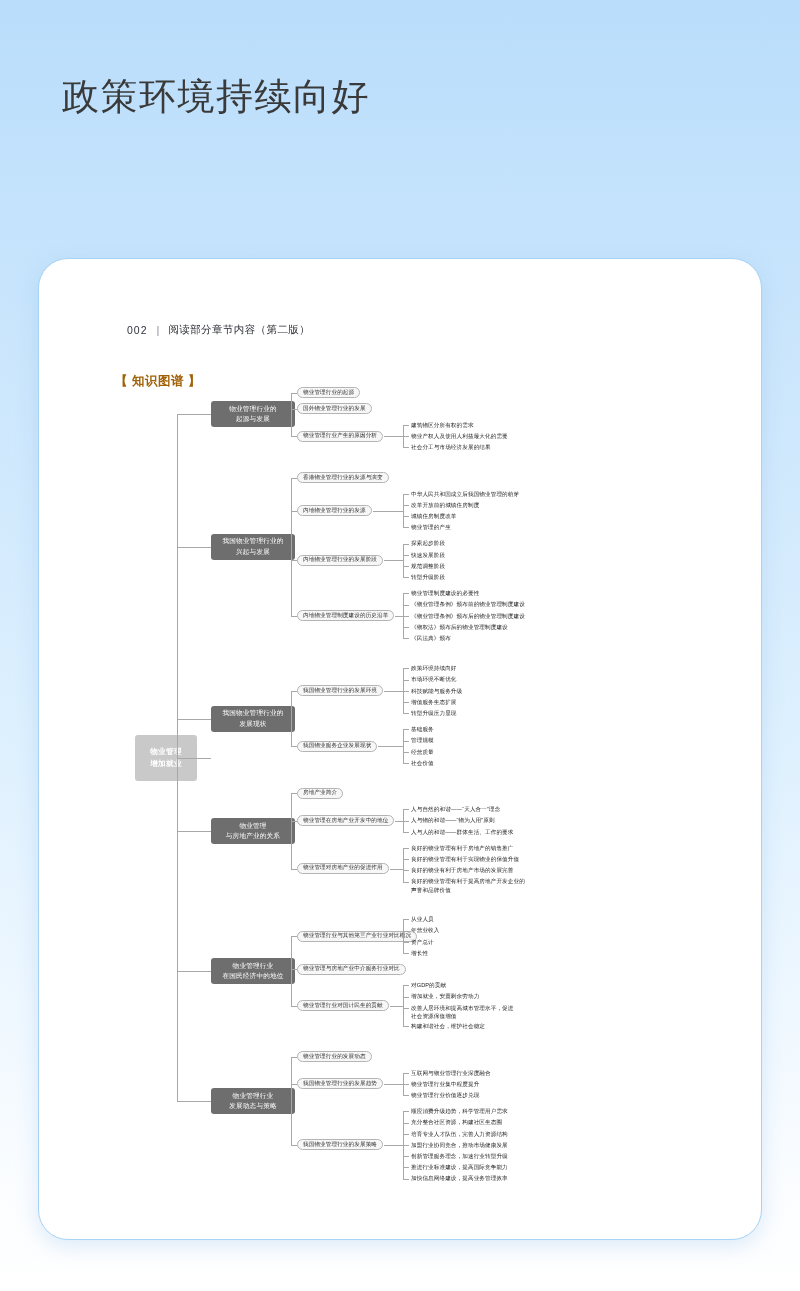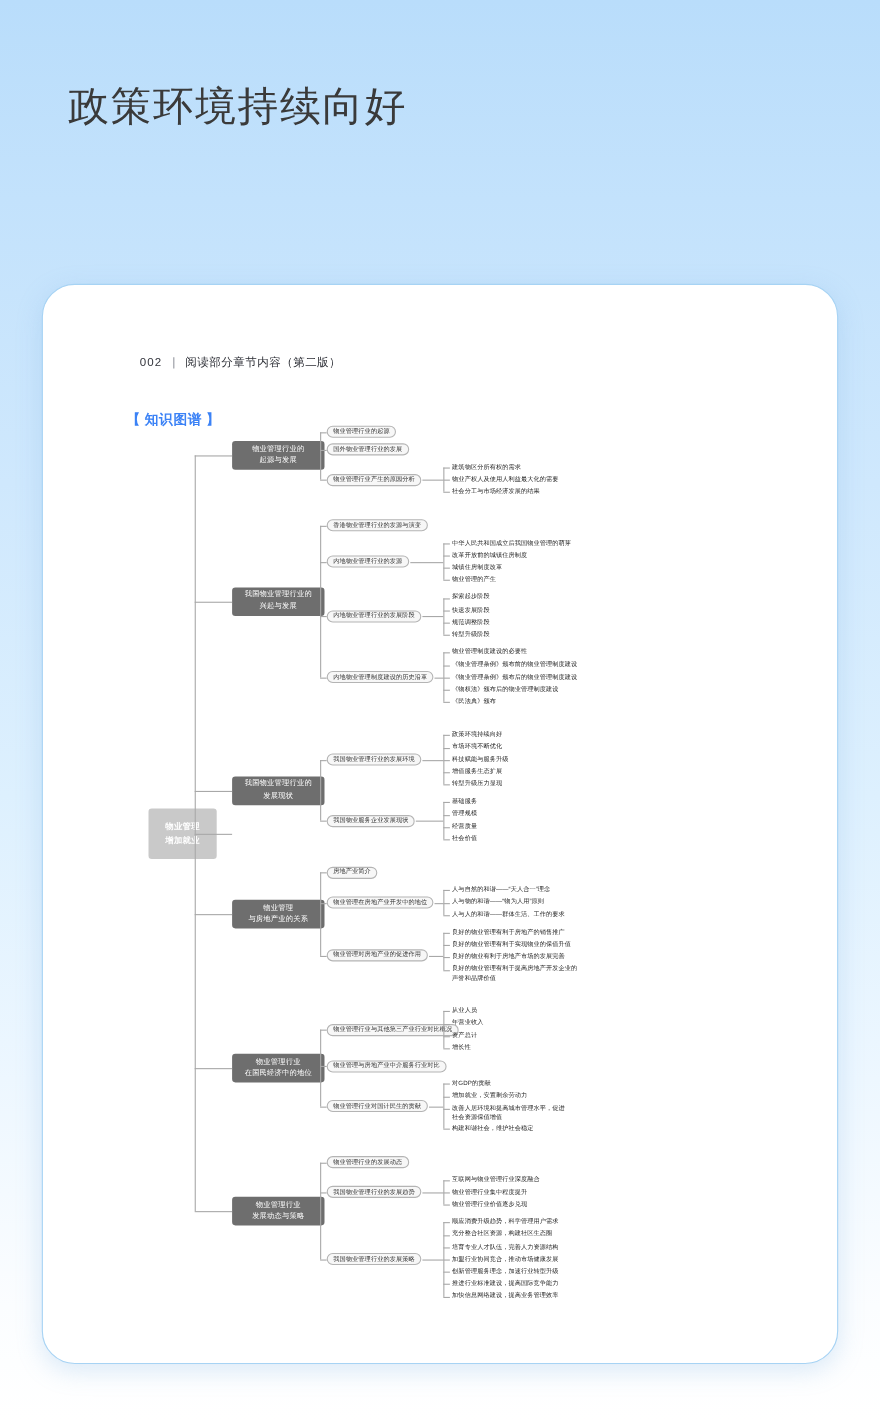--- a/index.html
+++ b/index.html
@@ -20,22 +20,22 @@
   .card{
     position:absolute; left:38px; top:258px; width:724px; height:982px;
     background:#fff; border:1.6px solid #a7d3f4; border-radius:30px;
     box-shadow:0 6px 22px rgba(130,180,225,.28);
     overflow:hidden;
   }
   .page-head{ display:flex; align-items:center; gap:9px; padding:64px 0 0 88px; }
   .page-num{ font-size:10.5px; color:#30323a; letter-spacing:1px; }
   .page-sep{ color:#8d9099; font-size:11px; }
   .page-title{ font-size:10.5px; color:#2b2d34; letter-spacing:.4px; }
-  .kg-title{ margin:36px 0 0 76px; font-size:12.5px; font-weight:700; color:#3b82f6;
-             font-family:Liberation Serif, serif; letter-spacing:.5px;}
+  .kg-title{ margin:36px 0 0 76px; font-size:12.5px; font-weight:700; color:#a16207;
+             font-family:Liberation Sans, sans-serif; letter-spacing:.5px;}
 
   
   .map{ position:absolute; left:76px; top:128px; width:620px; height:790px; }
   .root{
     position:absolute; left:98px; top:336px; width:62px; height:46px;
     background:#c9c9c9; color:#fff; border-radius:3px;
     display:flex; flex-direction:column; align-items:center; justify-content:center;
     font-size:7.6px; line-height:1.5; letter-spacing:.3px; font-weight:700;
   }
   .b-node{

